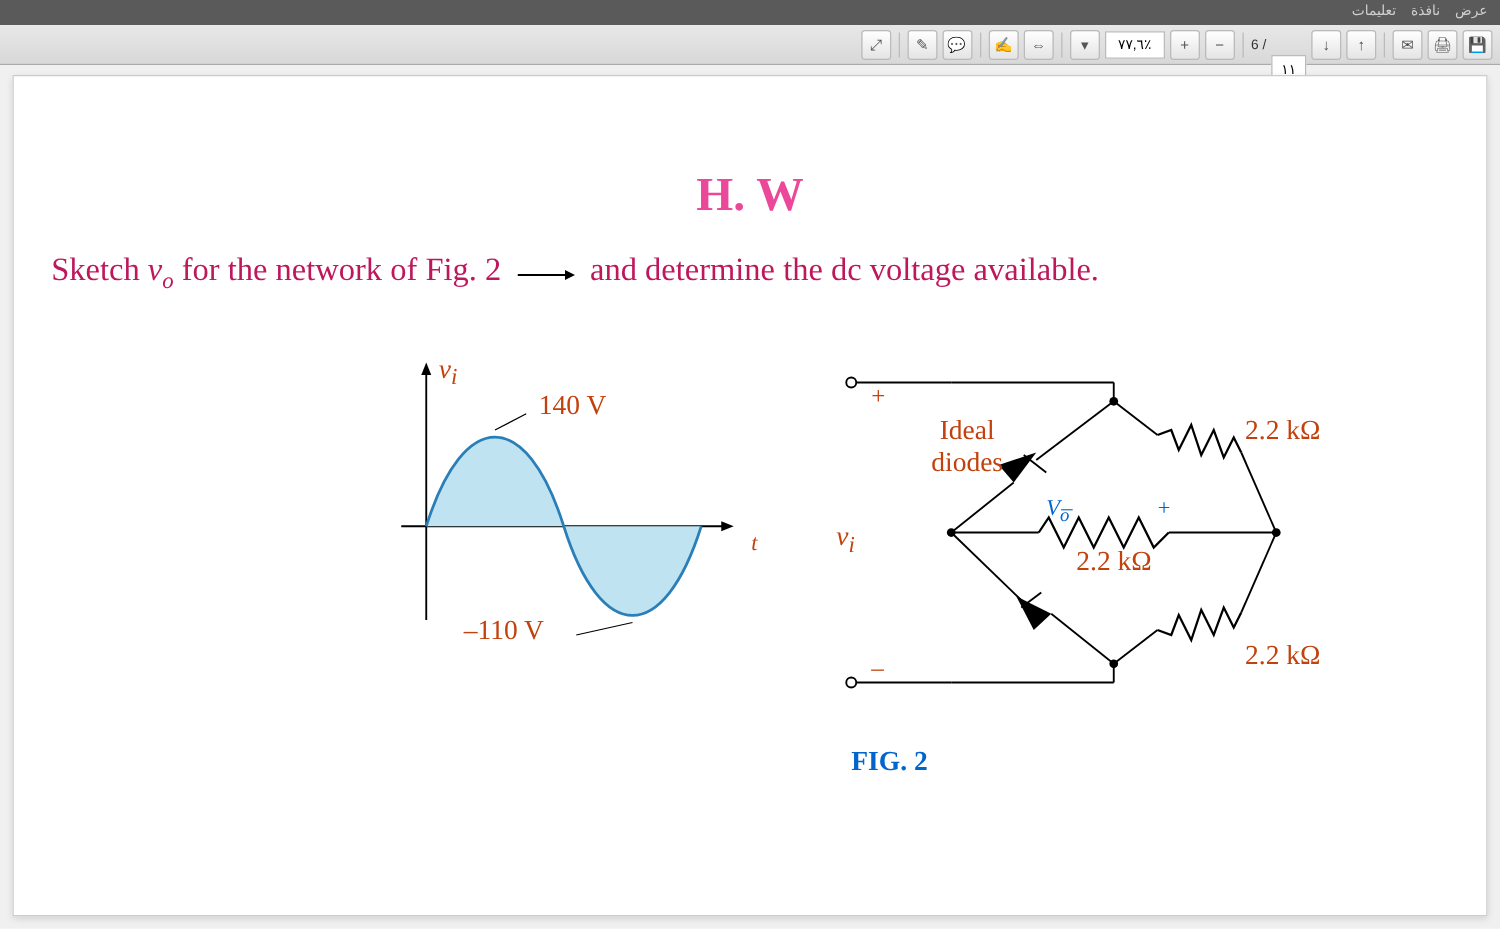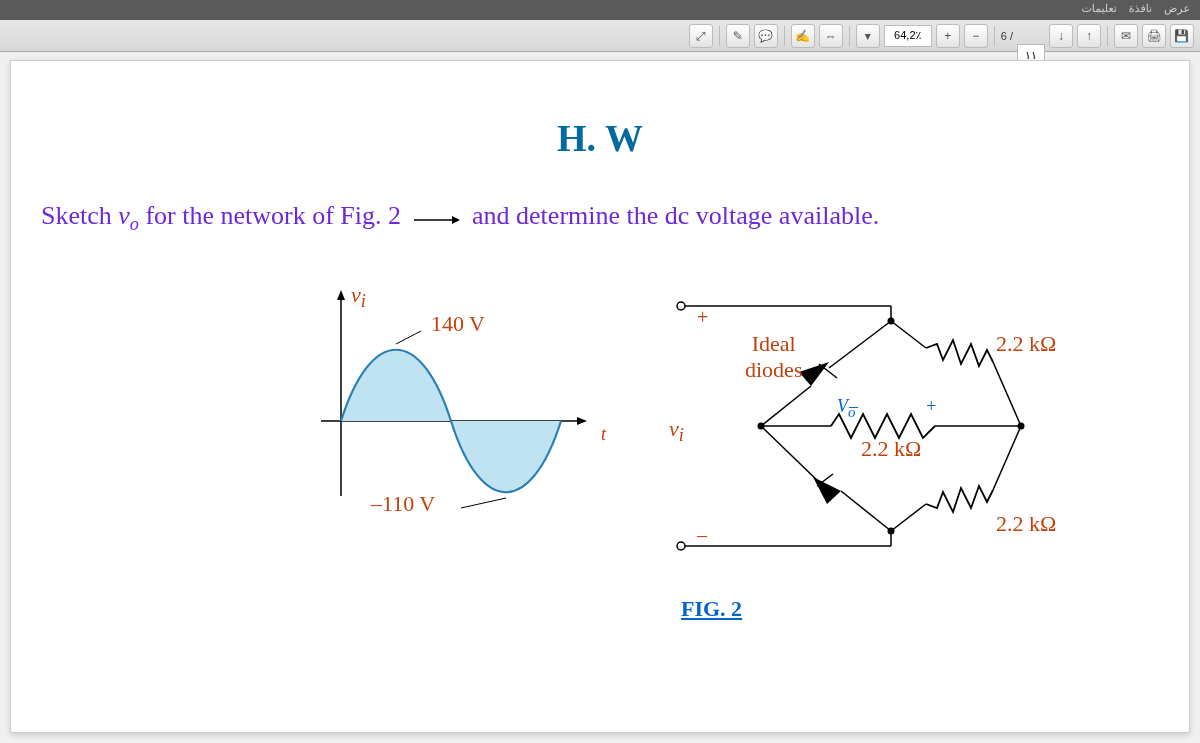--- a/index.html
+++ b/index.html
@@ -63,46 +63,45 @@
   .page-wrap {
     position: absolute;
     top: 60px; left: 10px; right: 10px; bottom: 10px;
     background: #fff;
     border: 1px solid #ccc;
     box-shadow: 0 2px 6px rgba(0,0,0,0.15);
     overflow: hidden;
   }
   .hw-title {
     position: absolute;
-    top: 55px; left: 0; right: 0;
+    top: 73px; left: 0; right: 0;
     text-align: center;
     font-size: 38px;
     font-weight: bold;
-    color: #0369a1;
+    color: #ec4899;
     font-family: "Times New Roman", serif;
   }
   .problem-text {
     position: absolute;
     top: 140px; left: 30px; right: 30px;
     font-size: 26px;
-    color: #6d28d9;
+    color: #be185d;
   }
   .problem-text .vo { font-style: italic; }
   .problem-text sub { font-size: 0.7em; }
   .figure-area {
     position: absolute;
     top: 215px; left: 30px; right: 30px; bottom: 30px;
   }
   .fig-label {
     position: absolute;
     left: 640px; top: 320px;
     font-weight: bold;
     color: #0066cc;
     font-size: 22px;
-    text-decoration: underline;
   }
   
   .lbl { position:absolute; font-size:22px; color:#c2410c; font-family:"Times New Roman",serif; }
   .lbl-i { font-style: italic; }
   .lbl-sm { font-size: 18px; }
   .lbl-blue { color:#0066cc; font-style:italic; }
 </style>
 </head>
 <body>
 
@@ -115,21 +114,21 @@
 <div class="toolbar">
   <div class="tb-btn">⤢</div>
   <div class="tb-sep"></div>
   <div class="tb-btn">✎</div>
   <div class="tb-btn">💬</div>
   <div class="tb-sep"></div>
   <div class="tb-btn">✍</div>
   <div class="tb-btn">⇔</div>
   <div class="tb-sep"></div>
   <div class="tb-btn">▾</div>
-  <div class="zoom-box">64,2٪</div>
+  <div class="zoom-box">٧٧,٦٪</div>
   <div class="tb-btn">+</div>
   <div class="tb-btn">−</div>
   <div class="tb-sep"></div>
   <span class="page-total">6 /</span>
   <div class="page-box">١١</div>
   <div class="tb-btn">↓</div>
   <div class="tb-btn">↑</div>
   <div class="tb-sep"></div>
   <div class="tb-btn">✉</div>
   <div class="tb-btn">🖨</div>

